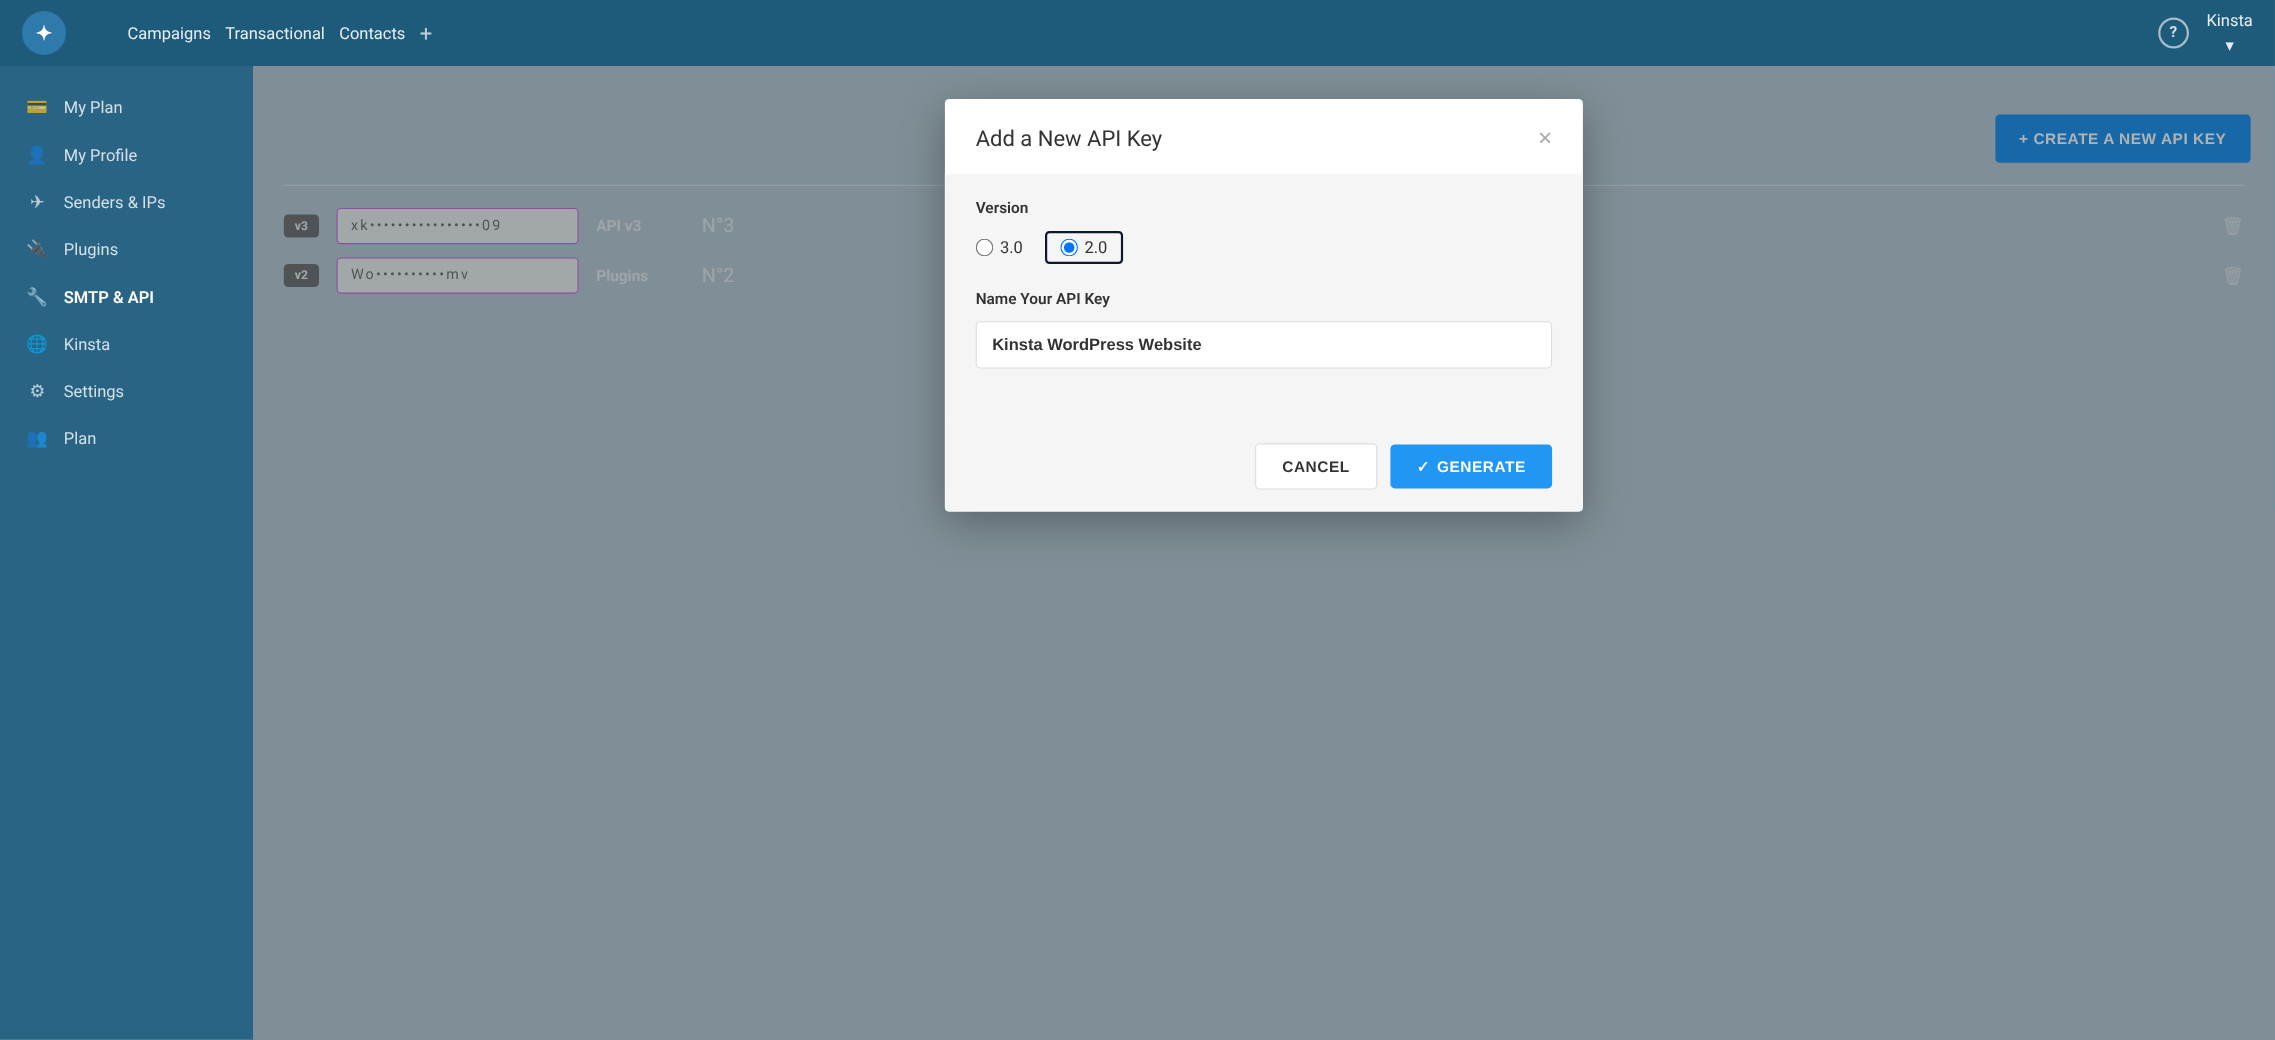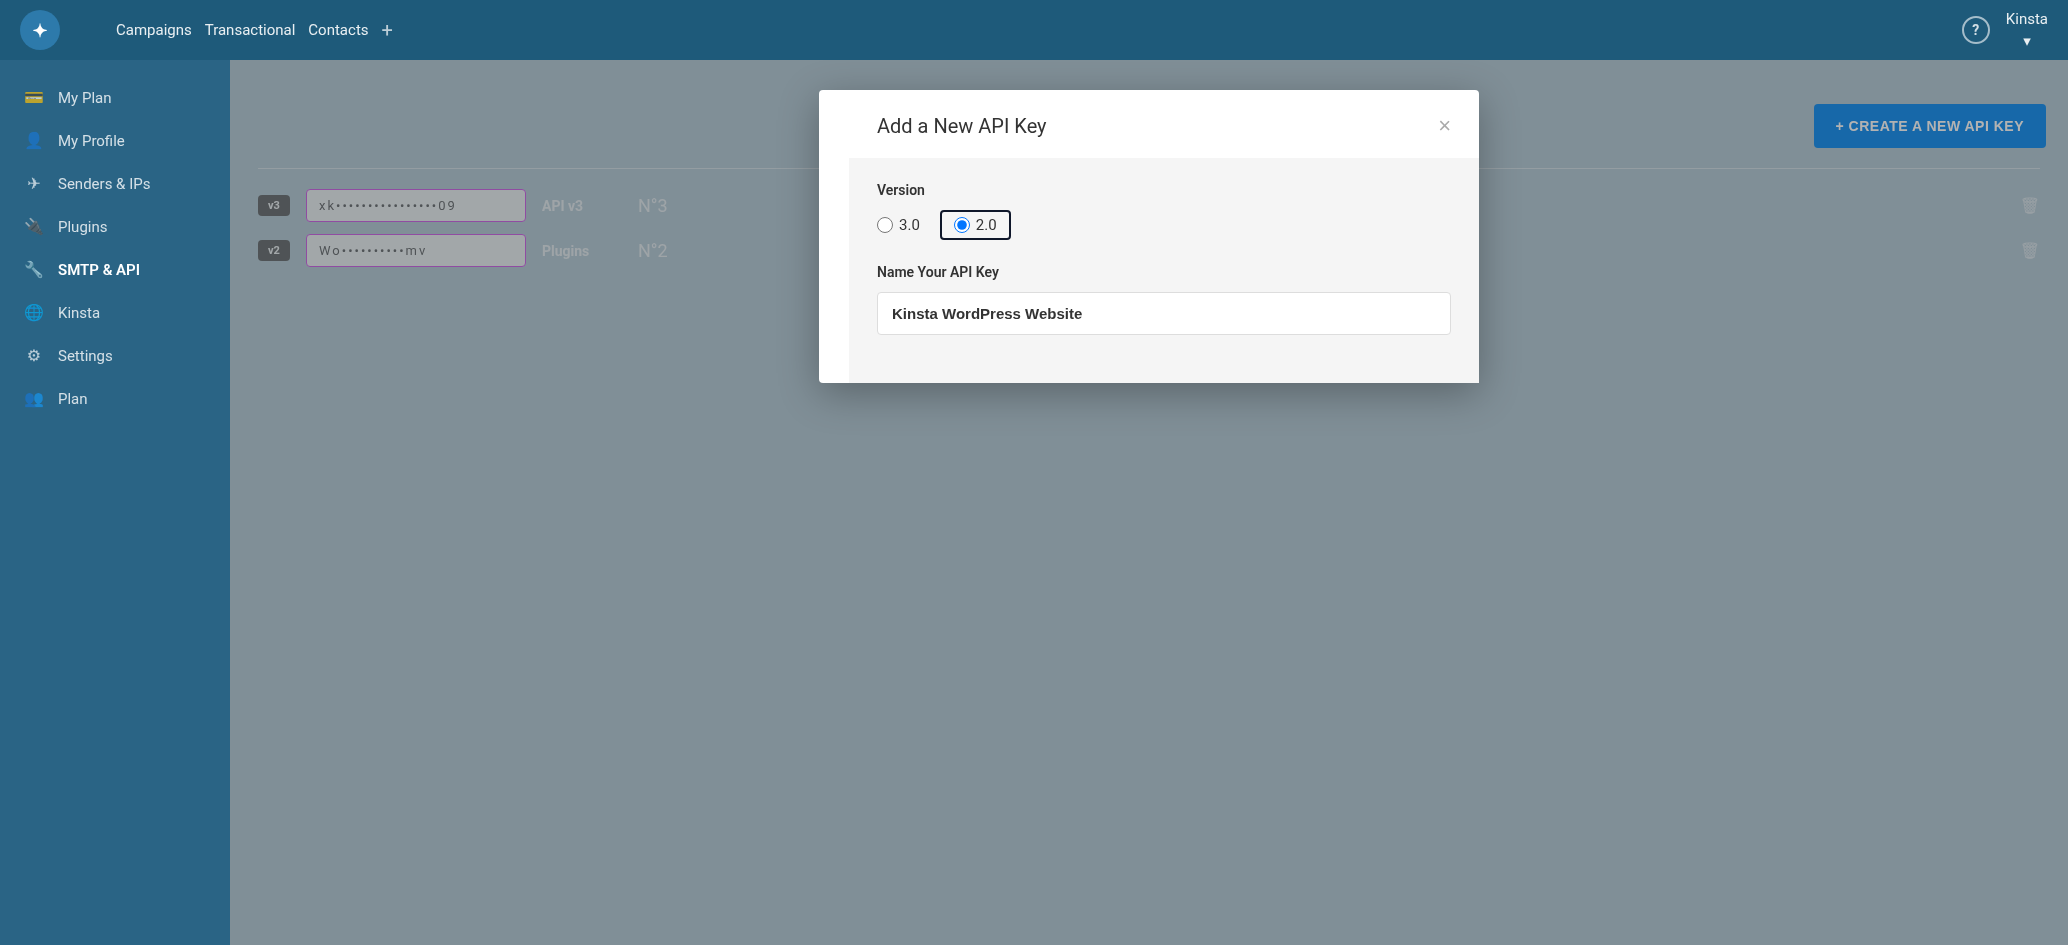--- a/index.html
+++ b/index.html
@@ -173,24 +173,23 @@
       background: rgba(0,0,0,0.3);
       display: flex;
       align-items: flex-start;
       justify-content: center;
       padding-top: 30px;
       z-index: 100;
     }
     .modal {
       background: white;
       border-radius: 4px;
-      width: 660px;
+      width: 580px;
       max-width: 90%;
       box-shadow: 0 10px 40px rgba(0,0,0,0.3);
-      padding-left: 30px;
     }
     .modal-header {
       padding: 24px 28px 20px;
       display: flex;
       align-items: center;
       justify-content: space-between;
       border-bottom: none;
     }
     .modal-title {
       font-size: 20px;
@@ -389,16 +388,23 @@
                 <input type="radio" name="version" value="2.0" checked="" style="">
                 <span class="radio-label">2.0</span>
               </label>
             </div>
           </div>
           <div class="form-group">
             <label class="form-label">Name Your API Key</label>
             <input type="text" class="text-input" value="Kinsta WordPress Website" style="">
           </div>
         </div>
+        <div class="modal-footer">
+          <button class="cancel-btn">CANCEL</button>
+          <button class="generate-btn">
+            <span>✓</span>
+            <span>GENERATE</span>
+          </button>
+        </div>
       </div>
     </div>
   </div>
 </div>
 
 </body></html>

